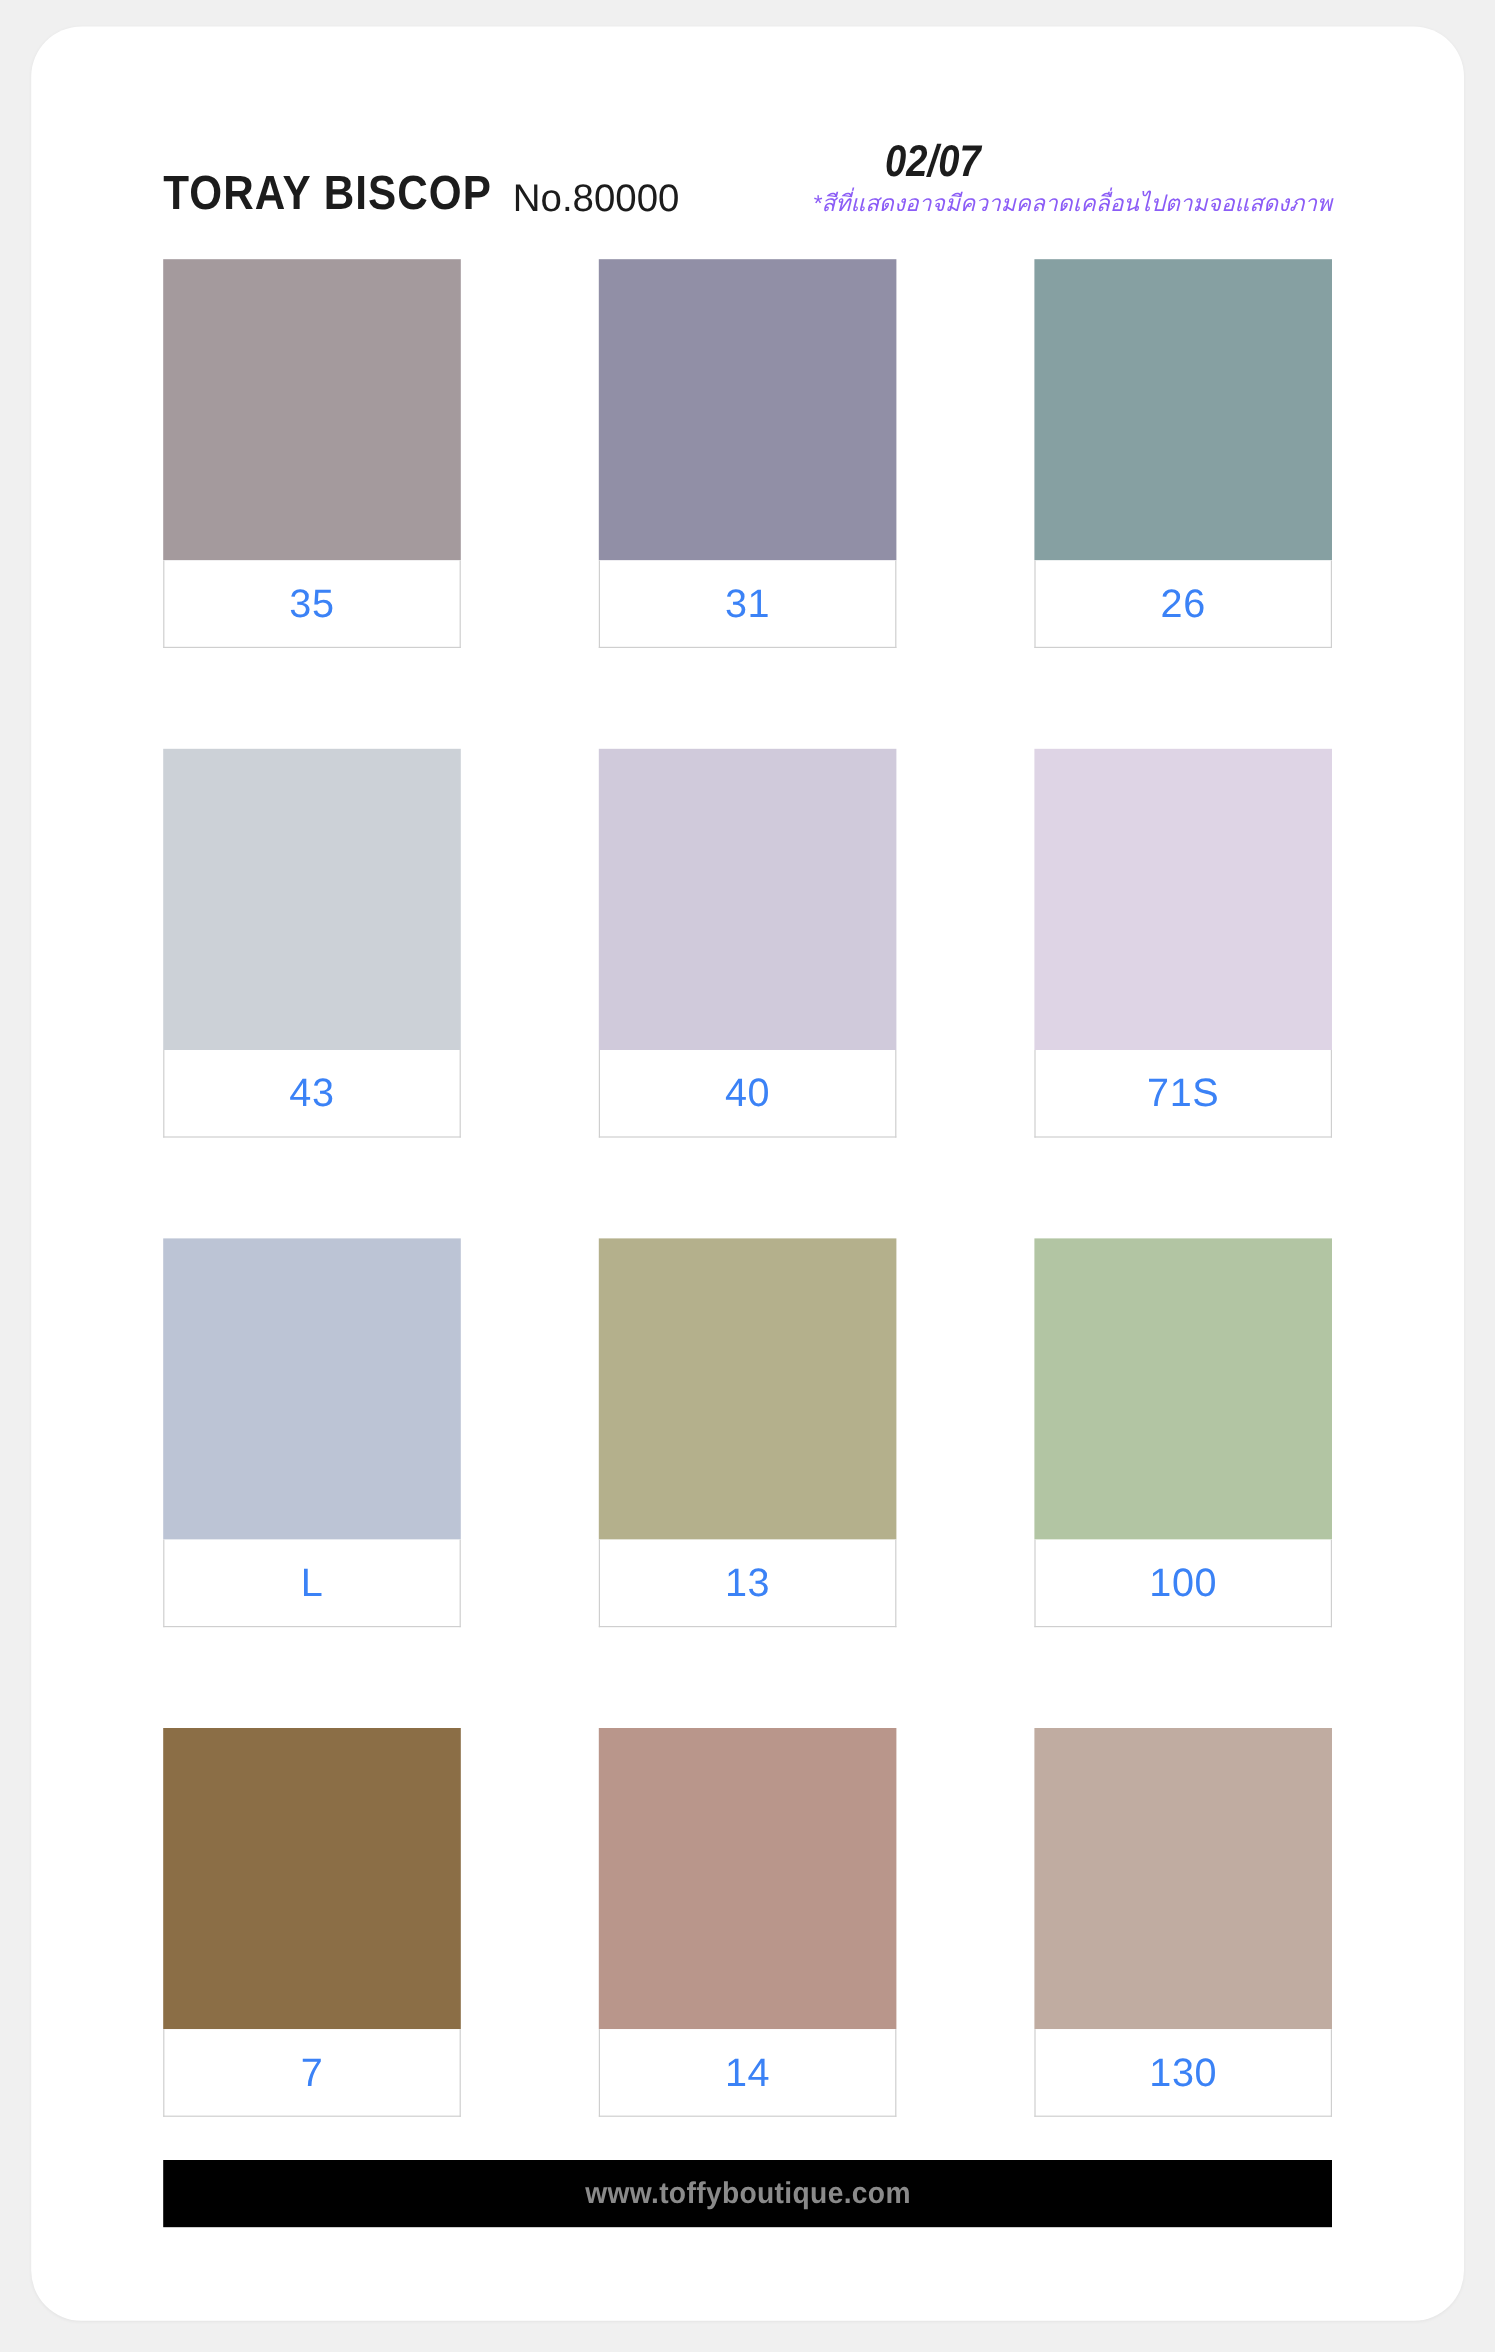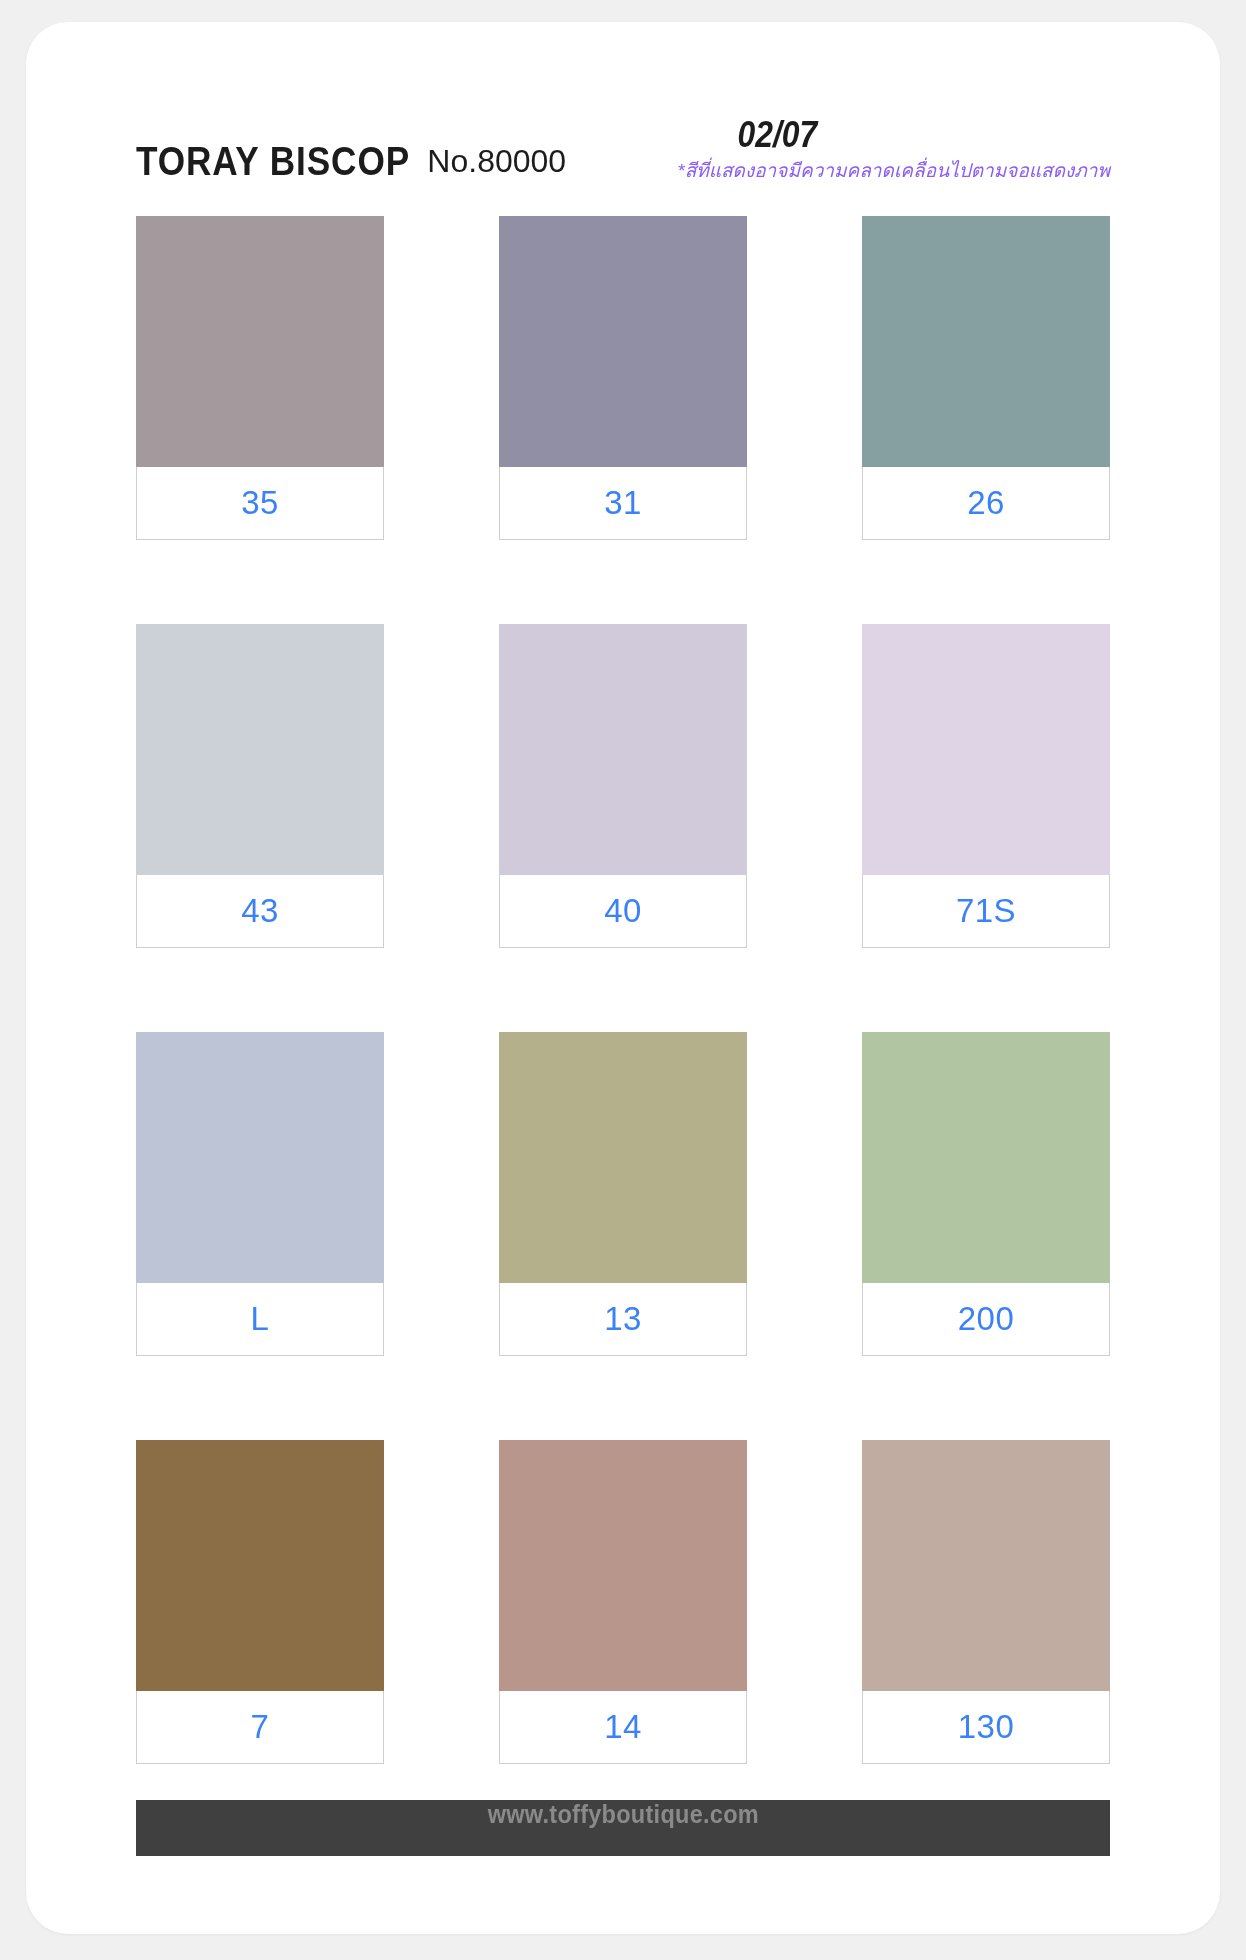--- a/index.html
+++ b/index.html
@@ -37,21 +37,21 @@
   
   .header {
     display: flex;
     align-items: flex-end;
     justify-content: space-between;
     height: 86px;
     margin-bottom: 30px;
   }
   .brand-block {
     display: flex;
-    align-items: center;
+    align-items: flex-end;
     gap: 18px;
     padding-bottom: 2px;
   }
   .brand-title {
     font-family: "Liberation Sans Narrow", "Liberation Sans", sans-serif;
     font-weight: bold;
     font-size: 40px;
     letter-spacing: 1px;
     color: #1c1c1c;
     transform: scaleX(0.88);
@@ -120,22 +120,23 @@
     letter-spacing: 0.5px;
   }
 
   
   .footer {
     position: absolute;
     left: 110px;
     right: 110px;
     bottom: 78px;
     height: 56px;
-    background: #404040;
-    display: flex;
+    background: #000000;
+    display: flex;
+    align-items: center;
     justify-content: center;
   }
   .footer-text {
     font-family: "Liberation Sans Narrow", "Liberation Sans", sans-serif;
     font-weight: bold;
     font-size: 25px;
     color: #8a8a8a;
     letter-spacing: 0.3px;
     transform: scaleX(0.94);
   }
@@ -194,21 +195,21 @@
         <div class="swatch-label">L</div>
       </div>
 
       <div class="swatch">
         <div class="swatch-color" style="background: rgb(180, 176, 140);"></div>
         <div class="swatch-label">13</div>
       </div>
 
       <div class="swatch">
         <div class="swatch-color" style="background: rgb(178, 197, 163);"></div>
-        <div class="swatch-label">200</div>
+        <div class="swatch-label">100</div>
       </div>
 
       <div class="swatch">
         <div class="swatch-color" style="background: rgb(139, 110, 70);"></div>
         <div class="swatch-label">7</div>
       </div>
 
       <div class="swatch">
         <div class="swatch-color" style="background: rgb(185, 150, 139);"></div>
         <div class="swatch-label">14</div>

